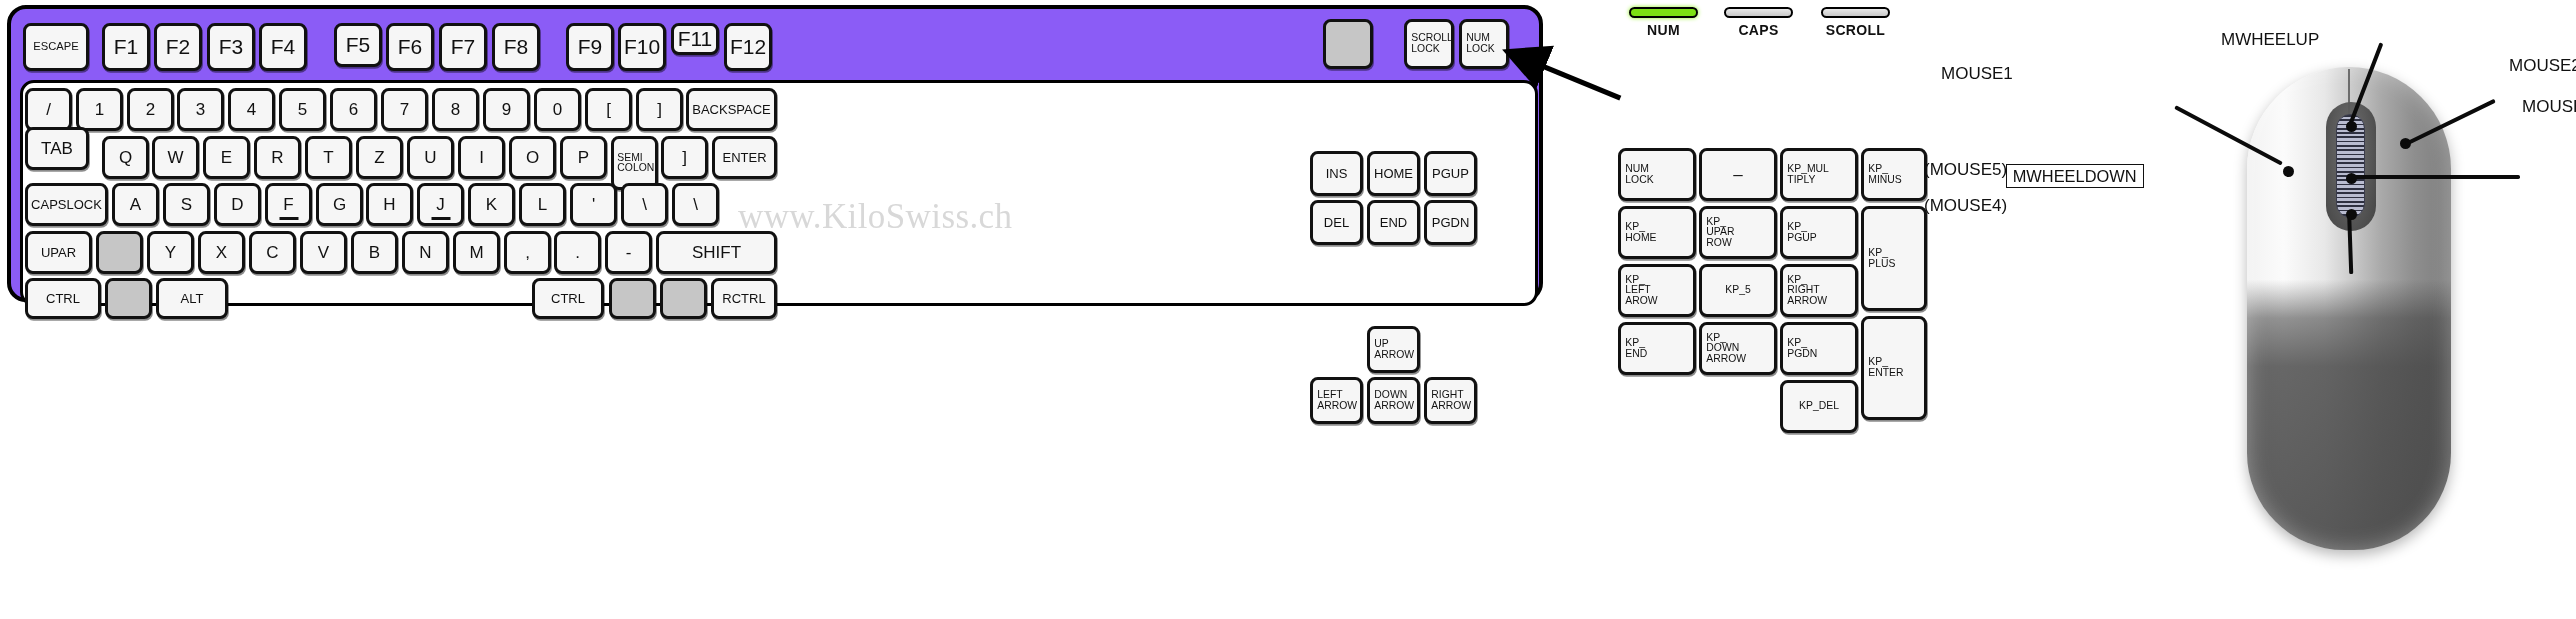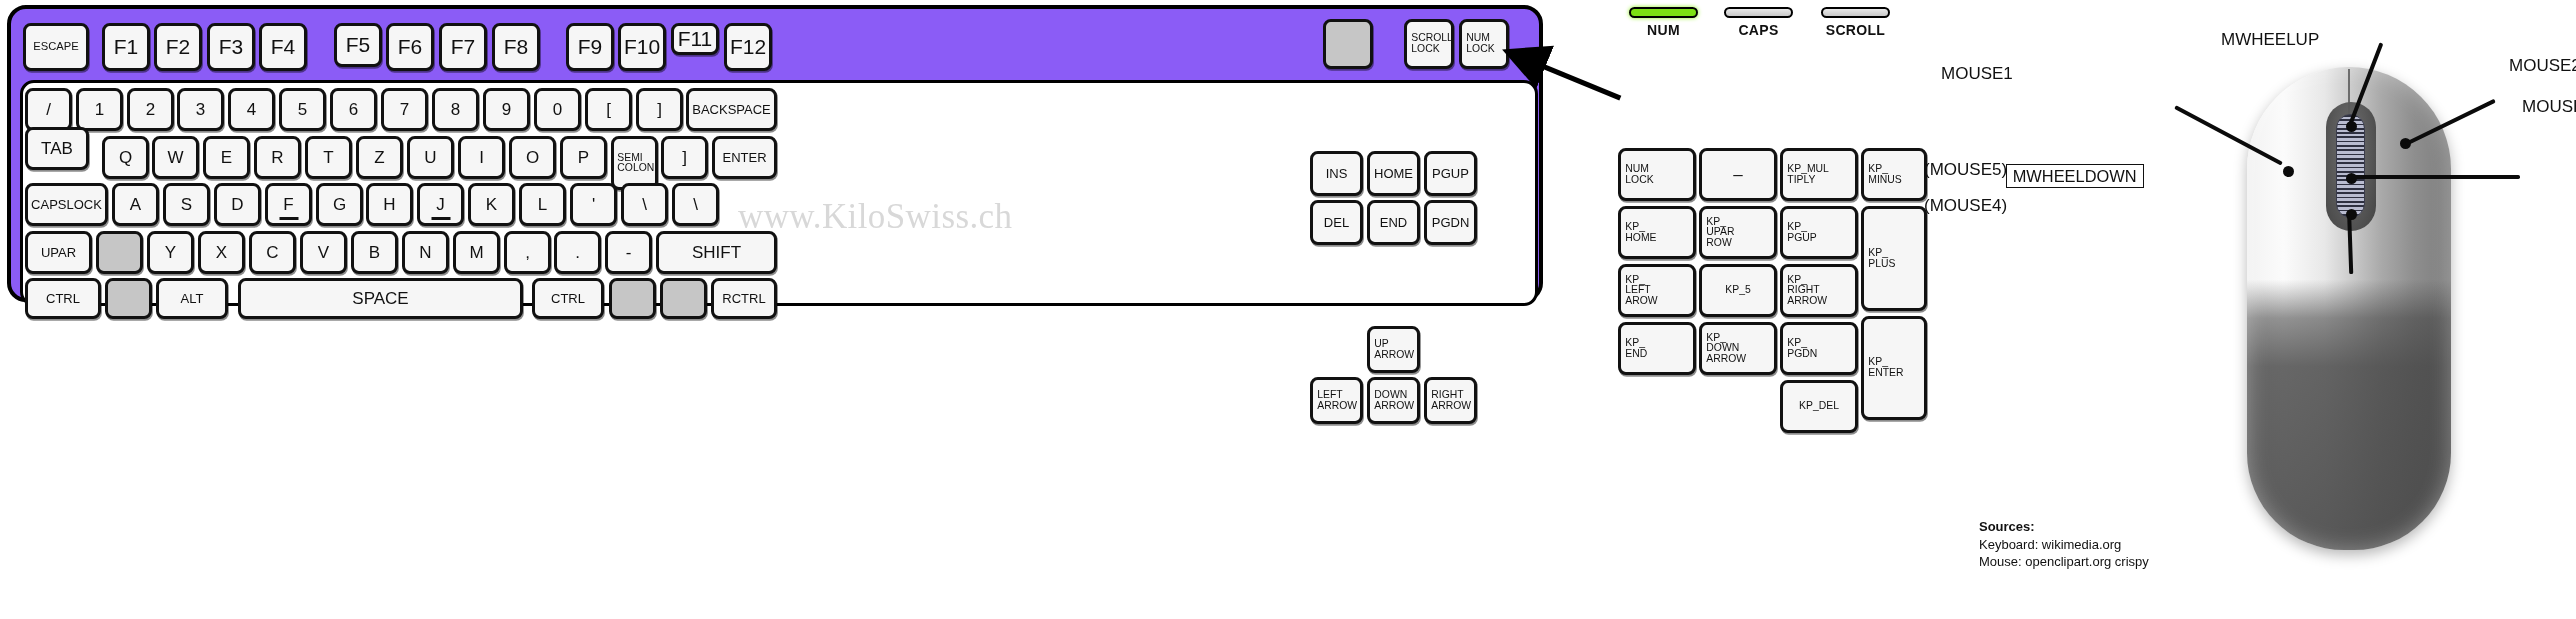--- a/index.html
+++ b/index.html
@@ -312,23 +312,20 @@
   <div class="key k-md" style="left:645px;top:222px;width:121px;height:43px;">
       <span class="lbl">SHIFT</span>
     </div>
 
   <div class="key k-sm" style="left:14px;top:269px;width:76px;height:41px;">
       <span class="lbl">CTRL</span>
     </div>
   <div class="key k-blank" style="left:94px;top:269px;width:47px;height:41px;"></div>
   <div class="key k-sm" style="left:145px;top:269px;width:72px;height:41px;">
       <span class="lbl">ALT</span>
-    </div>
-  <div class="key k-md" style="left:227px;top:269px;width:285px;height:41px;">
-      <span class="lbl">SPACE</span>
     </div>
   <div class="key k-sm" style="left:521px;top:269px;width:72px;height:41px;">
       <span class="lbl">CTRL</span>
     </div>
   <div class="key k-blank" style="left:598px;top:269px;width:47px;height:41px;"></div>
   <div class="key k-blank" style="left:649px;top:269px;width:47px;height:41px;"></div>
   <div class="key k-sm" style="left:700px;top:269px;width:66px;height:41px;">
       <span class="lbl">RCTRL</span>
     </div>
 </div>
@@ -499,19 +496,14 @@
   <div class="conn" style="left:339px;top:212px;width:60px;transform:rotate(88deg);"></div>
 
   <div class="mlabel" style="left:-69px;top:64px;">MOUSE1</div>
   <div class="mlabel" style="left:499px;top:56px;">MOUSE2</div>
   <div class="mlabel" style="left:512px;top:97px;">MOUSE3</div>
   <div class="mlabel" style="left:211px;top:30px;">MWHEELUP</div>
   <div class="mlabel" style="left:-86px;top:160px;">(MOUSE5)</div>
   <div class="mlabel" style="left:-86px;top:196px;">(MOUSE4)</div>
   <div class="mlabel boxed" style="left:-4.3px;top:164px;">MWHEELDOWN</div>
 
-  <div id="sources">
-    <div class="s-title">Sources:</div>
-    <div>Keyboard: wikimedia.org</div>
-    <div>Mouse: openclipart.org crispy</div>
-  </div>
 </div>
 
 
 </body></html>

